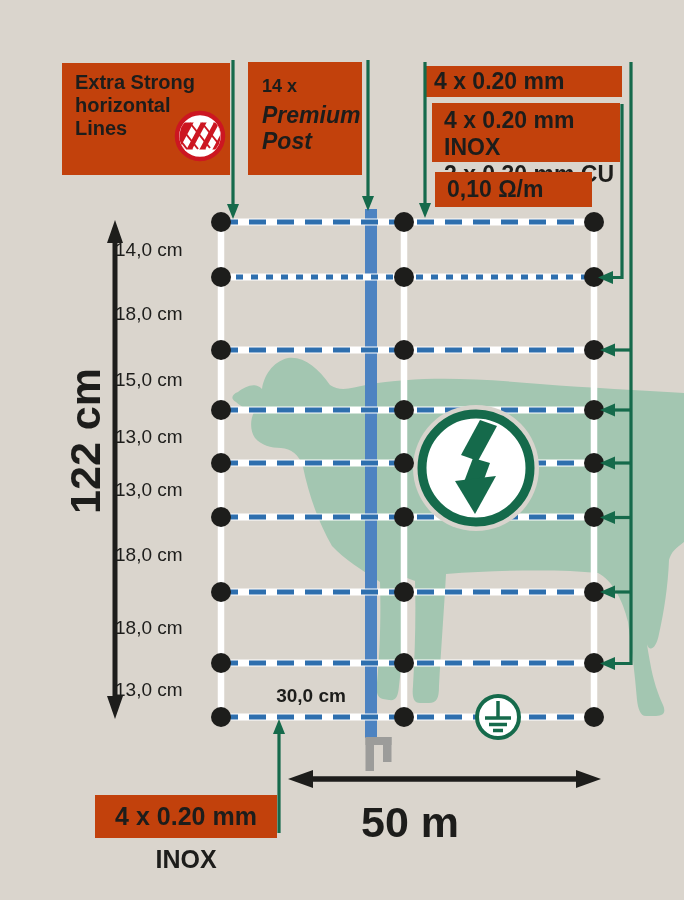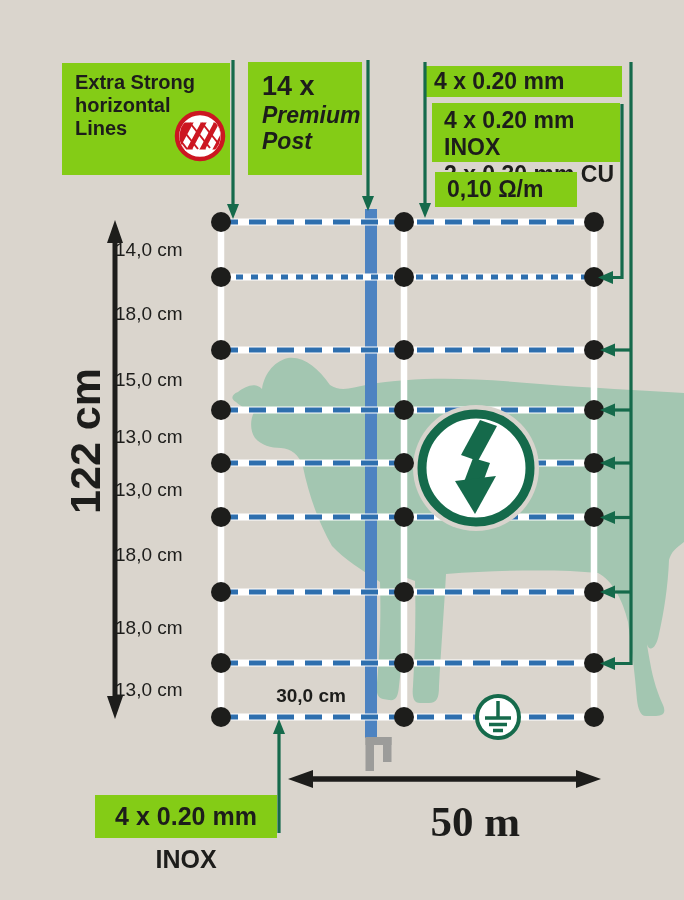--- a/index.html
+++ b/index.html
@@ -2,39 +2,39 @@
 <html><head>
 <meta charset="utf-8">
 <style>
   html,body{margin:0;padding:0;}
   .stage{
     position:relative;width:684px;height:900px;overflow:hidden;
     background:#dad5cd;
     font-family:"Liberation Sans","DejaVu Sans",sans-serif;
     color:#1d1d1b;
   }
-  .whitebox{position:absolute;background:#84cc16;box-sizing:border-box;}
+  .whitebox{position:absolute;background:#c2410c;box-sizing:border-box;}
   .overlay{position:absolute;left:0;top:0;width:684px;height:900px;pointer-events:none;z-index:5;}
   .htext{position:absolute;z-index:2;}
   
   .braided{left:62px;top:63px;width:168px;height:112px;padding:8px 0 0 13px;}
   .braided div{font-size:20px;line-height:23px;font-weight:bold;}
   
   .postbox{left:248px;top:62px;width:114px;height:113px;padding:8px 0 0 14px;}
-  .postbox .cnt{font-size:27px;line-height:32px;font-weight:bold;}
+  .postbox .cnt{font-size:18px;line-height:32px;font-weight:bold;}
   .postbox .nm{font-size:23px;line-height:26px;font-weight:bold;font-style:italic;}
   
   .spec1{left:424px;top:66px;width:198px;height:31px;font-size:23px;line-height:31px;font-weight:bold;padding-left:10px;}
   .spec2{left:432px;top:103px;width:188px;height:59px;font-size:23px;line-height:27px;font-weight:bold;padding:4px 0 0 12px;}
-  .spec3{left:435px;top:172px;width:142px;height:35px;font-size:23px;line-height:35px;font-weight:bold;padding-left:12px;}
+  .spec3{left:435px;top:172px;width:157px;height:35px;font-size:23px;line-height:35px;font-weight:bold;padding-left:12px;}
   
   .botbox{left:95px;top:795px;width:182px;height:43px;font-size:25px;line-height:43px;font-weight:bold;text-align:center;}
   
   .h122{left:-1px;top:418px;width:170px;height:46px;font-size:43px;font-weight:bold;text-align:center;transform:rotate(-90deg);}
-  .m50{left:395px;top:797px;width:125px;height:50px;font-size:43px;line-height:50px;font-weight:bold;text-align:right;font-family:Liberation Serif, serif;}
+  .m50{left:361px;top:797px;width:125px;height:50px;font-size:43px;line-height:50px;font-weight:bold;text-align:left;}
   .cm30{left:276px;top:686px;width:70px;height:20px;font-size:19px;line-height:20px;font-weight:bold;text-align:center;}
   .sp{position:absolute;width:82px;height:20px;left:115px;font-size:19px;line-height:20px;font-weight:normal;text-align:left;z-index:2;}
 </style>
 </head>
 <body>
 
 <div class="stage">
 
   <div class="whitebox htext braided">
     <div>Extra Strong</div>

